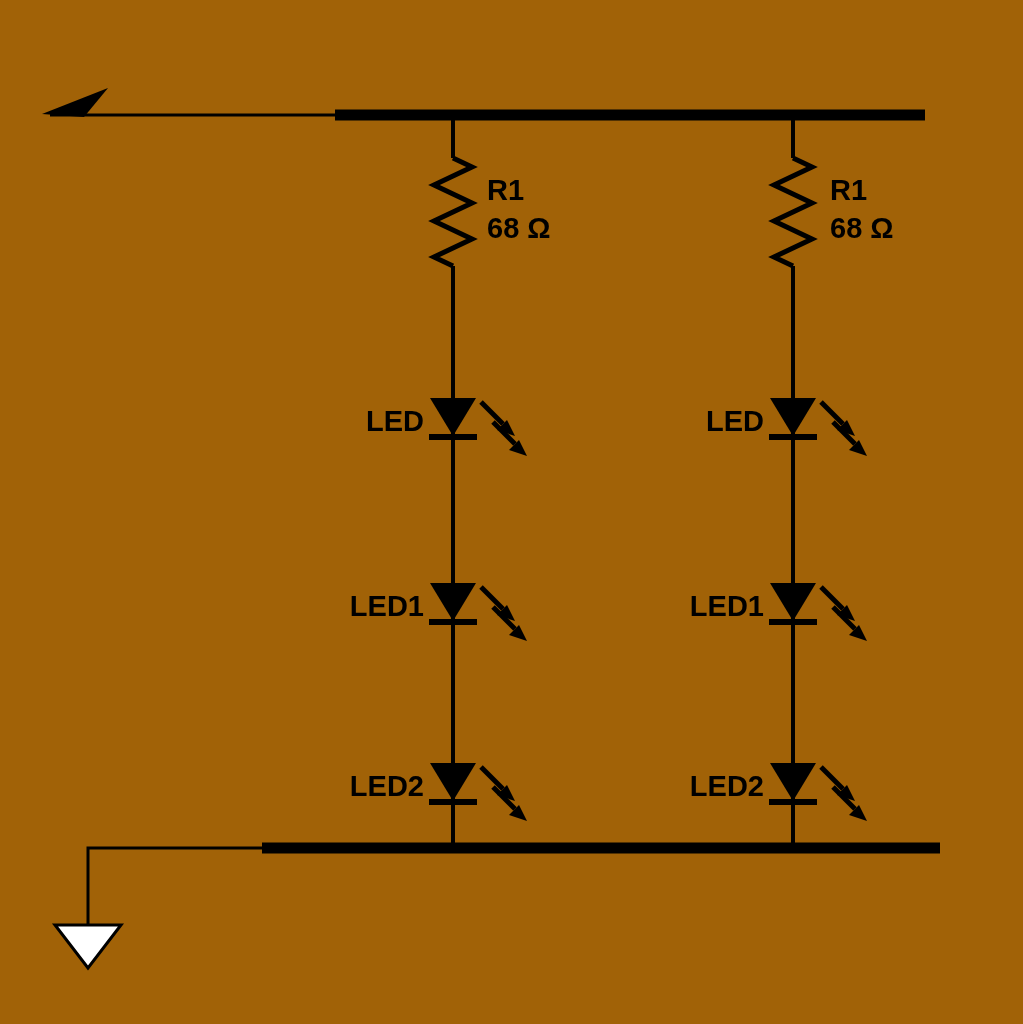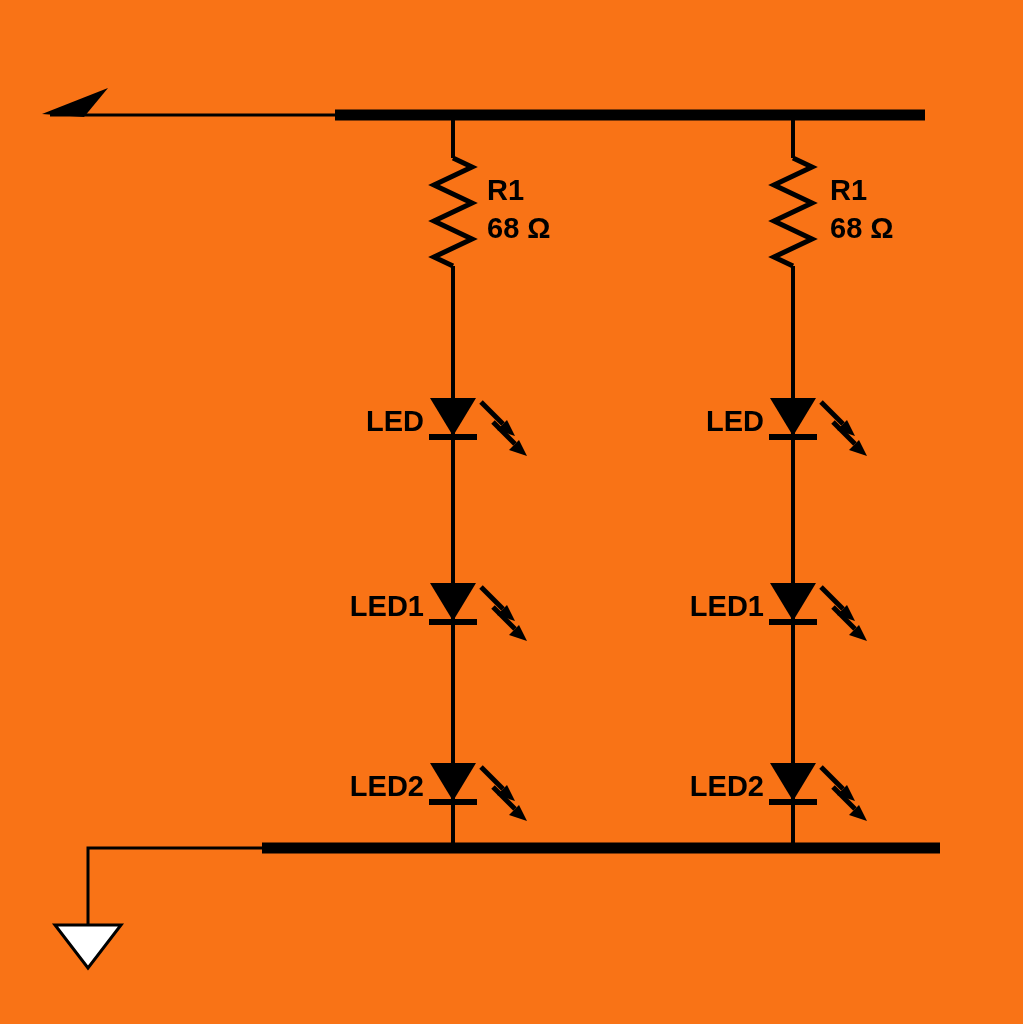--- a/index.html
+++ b/index.html
@@ -1,16 +1,16 @@
 <!DOCTYPE html>
 <html><head>
 <meta charset="utf-8">
 <style>
   html,body{margin:0;padding:0;background:#ffffff;}
-  .stage{position:relative;width:1023px;height:1024px;background:#f97316;overflow:hidden;}
+  .stage{position:relative;width:1023px;height:1024px;background:#a16207;overflow:hidden;}
   svg{display:block;}
   .lbl{font-family:"Liberation Sans","DejaVu Sans",sans-serif;font-weight:bold;font-size:29px;fill:#000000;}
   .wire{stroke:#000000;stroke-width:4;fill:none;}
   .thin{stroke:#000000;stroke-width:3;fill:none;}
   .rail{stroke:#000000;stroke-width:11;fill:none;}
   .sym{stroke:#000000;stroke-width:5;fill:none;stroke-linejoin:miter;}
   .fillblk{fill:#000000;stroke:none;}
   .gnd{fill:#ffffff;stroke:#000000;stroke-width:3;}
 </style>
 </head>

